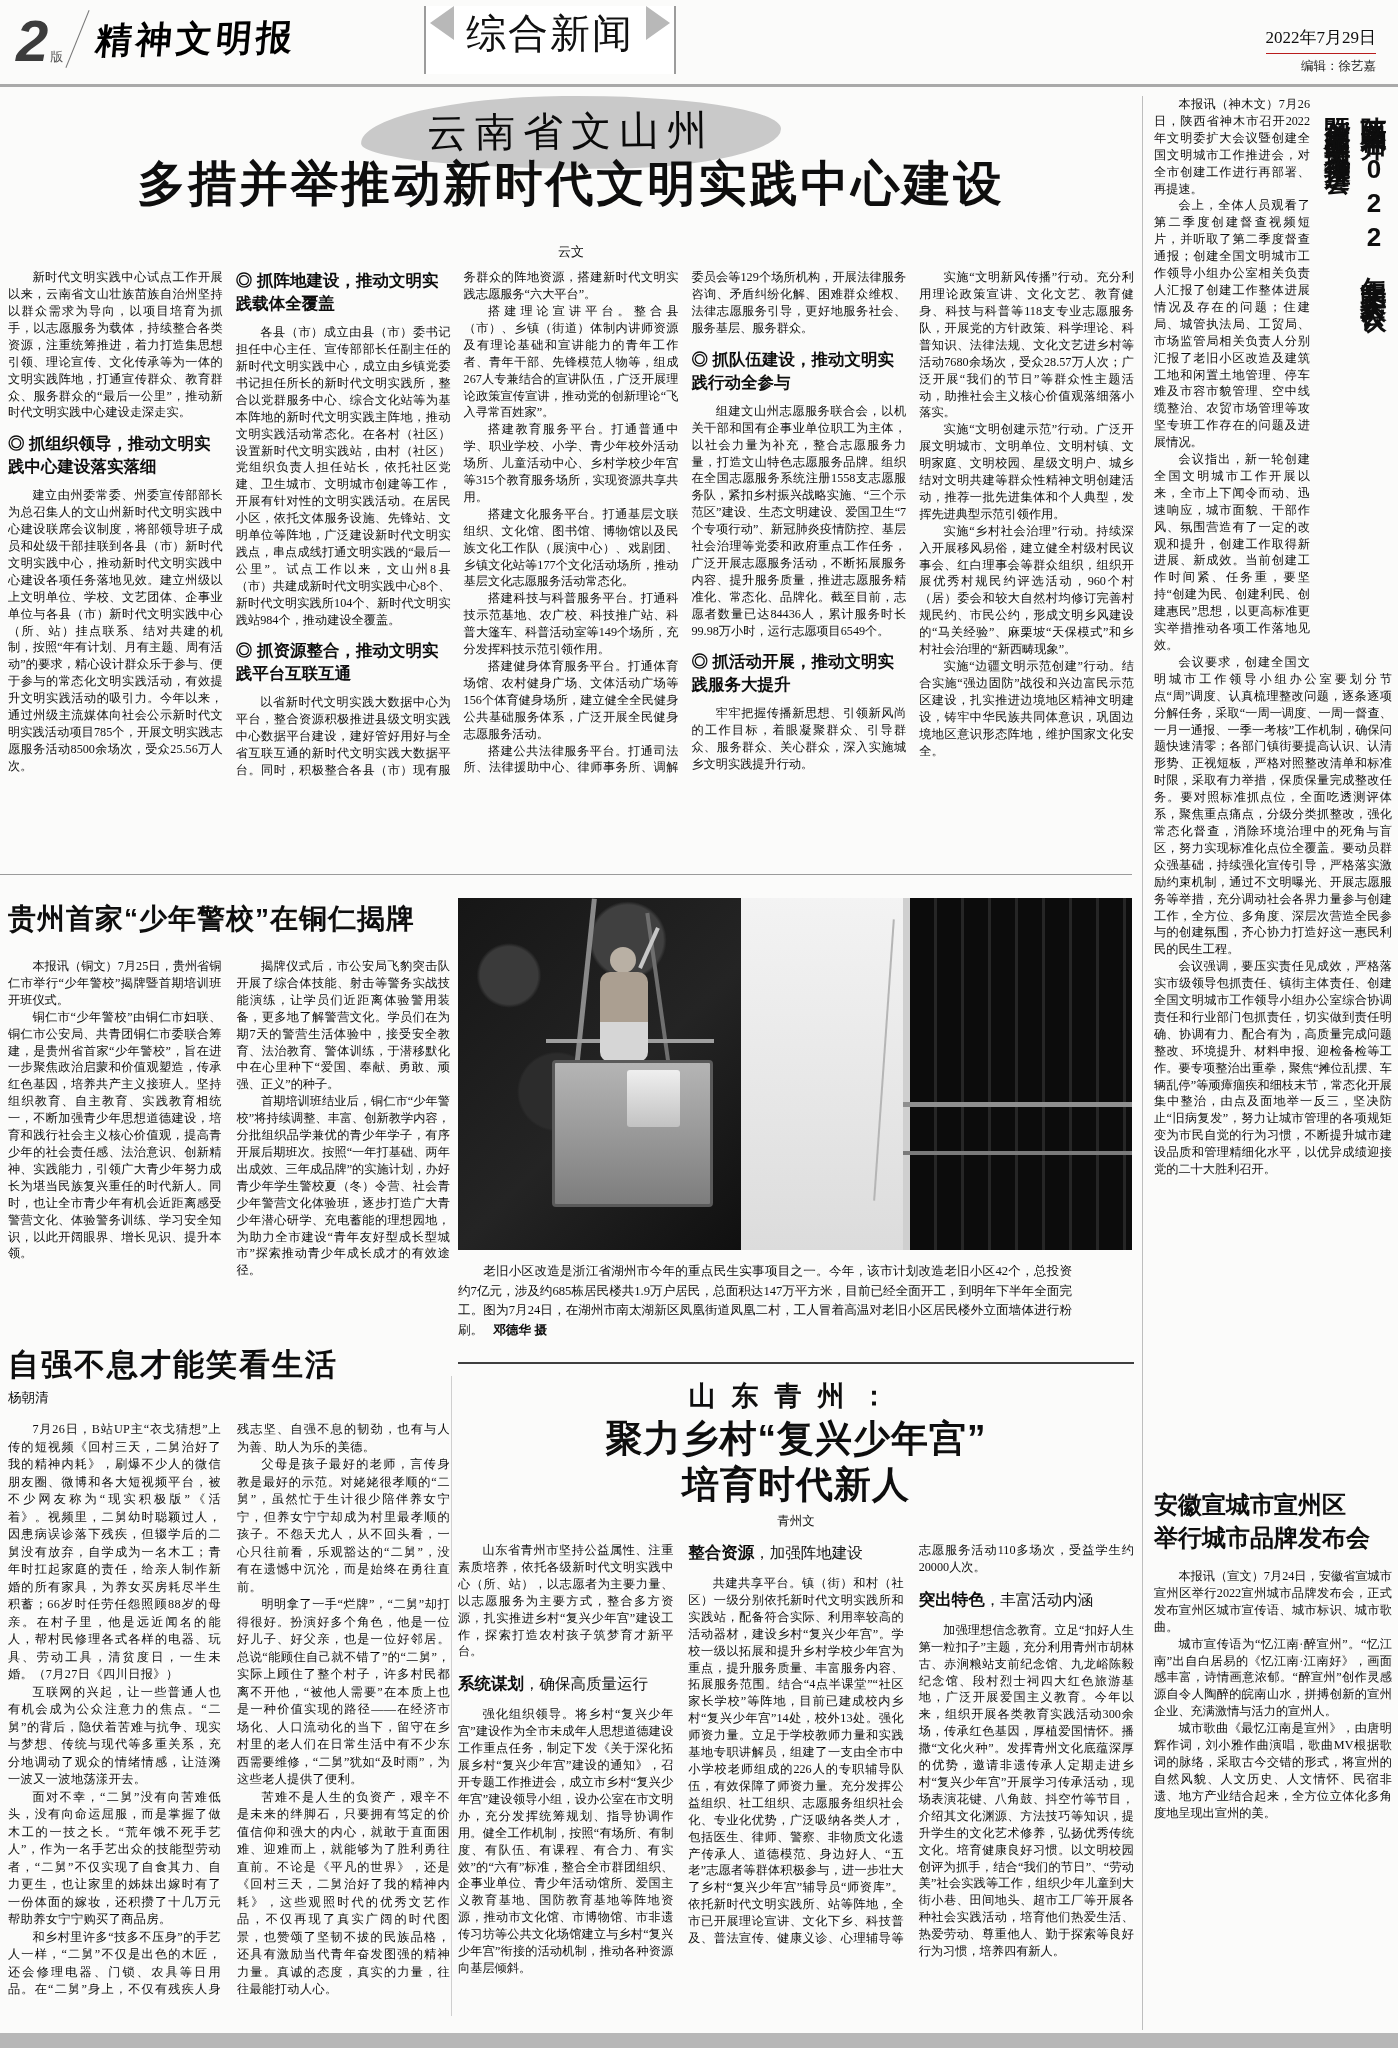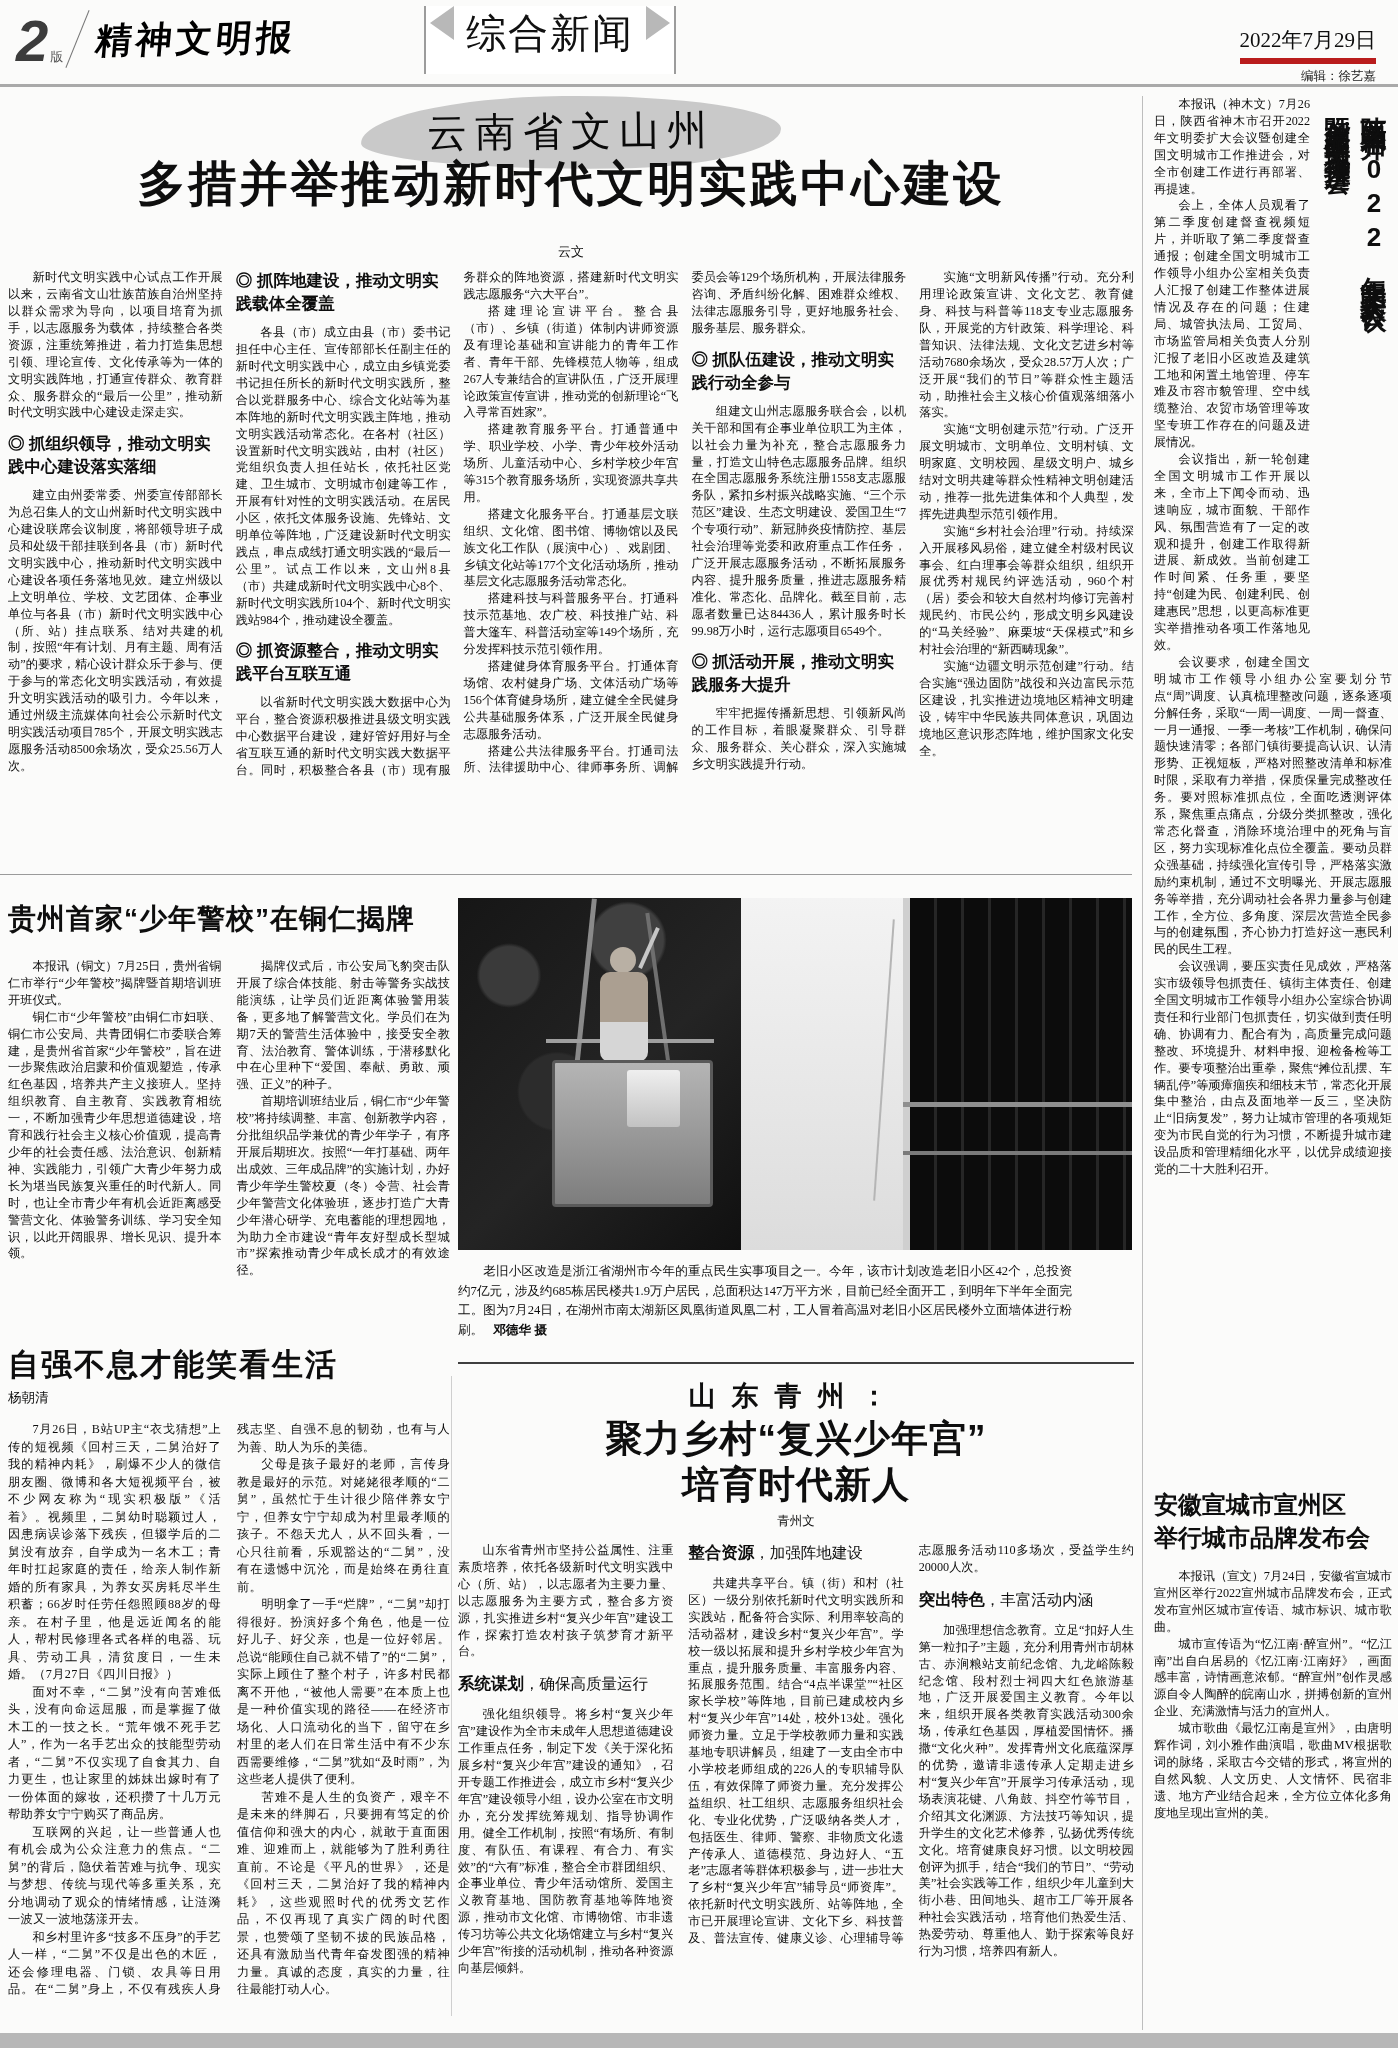--- a/index.html
+++ b/index.html
@@ -14,21 +14,21 @@
   .slash{width:1px;height:62px;background:#777;transform:rotate(22deg);margin:0 18px 0 14px;}
   .nameplate{font-size:36px;font-weight:900;letter-spacing:4px;transform:skewX(-6deg) rotate(-1deg);
              font-family:"Liberation Serif",serif;color:#000;margin-bottom:6px;}
   .section-box{position:absolute;left:424px;top:6px;width:248px;height:68px;background:#fff;
                border-left:2px solid #9c9c9c;border-right:2px solid #9c9c9c;
                display:flex;justify-content:center;gap:12px;}
   .tri-left{width:0;height:0;border-top:17px solid transparent;border-bottom:17px solid transparent;border-right:24px solid #b8b8b8;}
   .tri-right{width:0;height:0;border-top:17px solid transparent;border-bottom:17px solid transparent;border-left:24px solid #b8b8b8;}
   .section-title{font-family:"Liberation Sans",sans-serif;font-size:40px;letter-spacing:2px;color:#111;}
   .date-block{position:absolute;right:22px;top:26px;text-align:right;}
-  .page-date{font-size:21px;border-bottom:6px solid #b91c1c;padding-bottom:4px;}
+  .page-date{font-size:17px;border-bottom:1px solid #b91c1c;padding-bottom:4px;}
   .editor-line{font-size:12.5px;color:#222;margin-top:4px;}
   
   .para{font-size:12.2px;line-height:16.9px;margin:0;text-indent:2em;text-align:justify;}
   
   .main{position:absolute;left:8px;top:96px;width:1126px;height:772px;}
   .kicker-row{text-align:center;}
   .kicker{display:inline-block;background:#c9c9c9;color:#0a0a0a;font-family:"Liberation Sans",sans-serif;
           font-size:40px;letter-spacing:8px;padding:8px 66px 10px;border-radius:48% 52% 40% 60% / 62% 48% 52% 38%;
           transform:rotate(-.6deg);}
   .main-headline{text-align:center;font-family:"Liberation Sans",sans-serif;font-weight:900;
@@ -209,22 +209,22 @@
 </div>
 
 <div class="hrule2"></div>
 <div class="vrule-bottom"></div>
 
 <div class="essay">
   <h2 class="essay-title">自强不息才能笑看生活</h2>
   <div class="essay-author">杨朝清</div>
   <div class="essay-cols">
       <p class="para">7月26日，B站UP主“衣戈猜想”上传的短视频《回村三天，二舅治好了我的精神内耗》，刷爆不少人的微信朋友圈、微博和各大短视频平台，被不少网友称为“现实积极版”《活着》。视频里，二舅幼时聪颖过人，因患病误诊落下残疾，但辍学后的二舅没有放弃，自学成为一名木工；青年时扛起家庭的责任，给亲人制作新婚的所有家具，为养女买房耗尽半生积蓄；66岁时任劳任怨照顾88岁的母亲。在村子里，他是远近闻名的能人，帮村民修理各式各样的电器、玩具、劳动工具，清贫度日，一生未婚。（7月27日《四川日报》）</p>
+      <p class="para">互联网的兴起，让一些普通人也有机会成为公众注意力的焦点。“二舅”的背后，隐伏着苦难与抗争、现实与梦想、传统与现代等多重关系，充分地调动了观众的情绪情感，让涟漪一波又一波地荡漾开去。</p>
       <p class="para">面对不幸，“二舅”没有向苦难低头，没有向命运屈服，而是掌握了做木工的一技之长。“荒年饿不死手艺人”，作为一名手艺出众的技能型劳动者，“二舅”不仅实现了自食其力、自力更生，也让家里的姊妹出嫁时有了一份体面的嫁妆，还积攒了十几万元帮助养女宁宁购买了商品房。</p>
-      <p class="para">互联网的兴起，让一些普通人也有机会成为公众注意力的焦点。“二舅”的背后，隐伏着苦难与抗争、现实与梦想、传统与现代等多重关系，充分地调动了观众的情绪情感，让涟漪一波又一波地荡漾开去。</p>
       <p class="para">和乡村里许多“技多不压身”的手艺人一样，“二舅”不仅是出色的木匠，还会修理电器、门锁、农具等日用品。在“二舅”身上，不仅有残疾人身残志坚、自强不息的韧劲，也有与人为善、助人为乐的美德。</p>
       <p class="para">父母是孩子最好的老师，言传身教是最好的示范。对姥姥很孝顺的“二舅”，虽然忙于生计很少陪伴养女宁宁，但养女宁宁却成为村里最孝顺的孩子。不怨天尤人，从不回头看，一心只往前看，乐观豁达的“二舅”，没有在遗憾中沉沦，而是始终在勇往直前。</p>
       <p class="para">明明拿了一手“烂牌”，“二舅”却打得很好。扮演好多个角色，他是一位好儿子、好父亲，也是一位好邻居。总说“能顾住自己就不错了”的“二舅”，实际上顾住了整个村子，许多村民都离不开他，“被他人需要”在本质上也是一种价值实现的路径——在经济市场化、人口流动化的当下，留守在乡村里的老人们在日常生活中有不少东西需要维修，“二舅”犹如“及时雨”，为这些老人提供了便利。</p>
       <p class="para">苦难不是人生的负资产，艰辛不是未来的绊脚石，只要拥有笃定的价值信仰和强大的内心，就敢于直面困难、迎难而上，就能够为了胜利勇往直前。不论是《平凡的世界》，还是《回村三天，二舅治好了我的精神内耗》，这些观照时代的优秀文艺作品，不仅再现了真实广阔的时代图景，也赞颂了坚韧不拔的民族品格，还具有激励当代青年奋发图强的精神力量。真诚的态度，真实的力量，往往最能打动人心。</p>
     </div>
 </div>
 
 <div class="qingzhou">
   <div class="qz-kicker">山东青州：</div>
   <div class="qz-headline">

